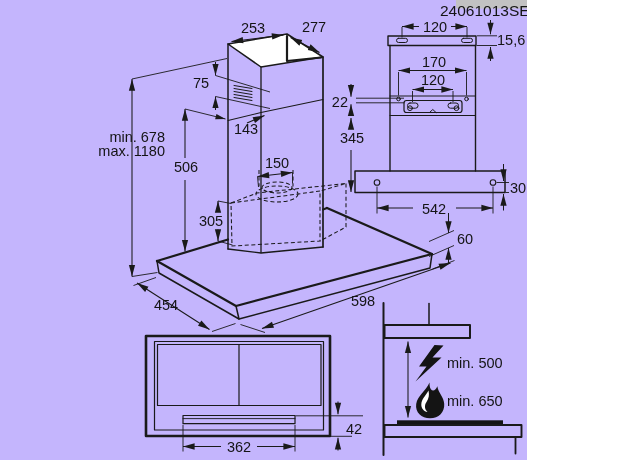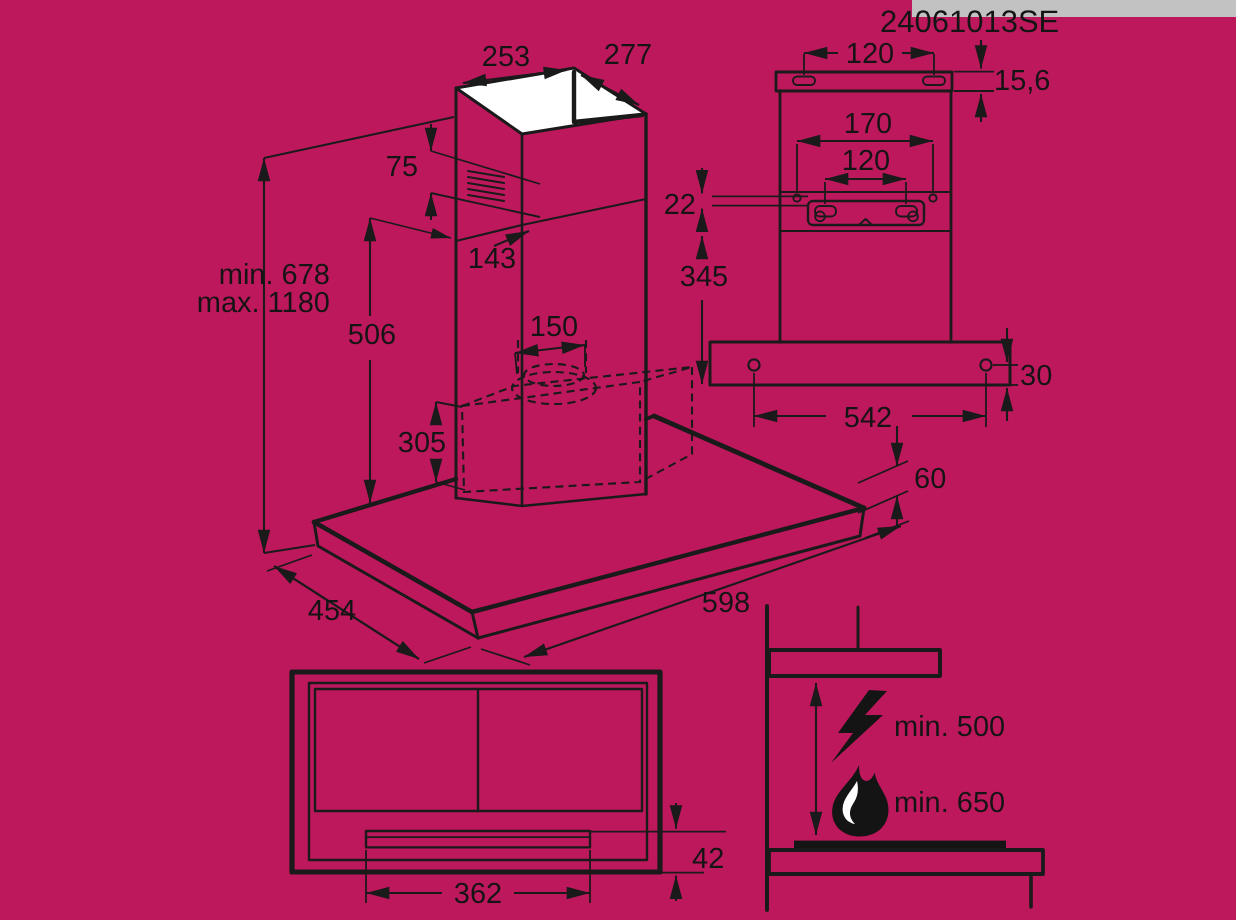--- a/index.html
+++ b/index.html
@@ -1,19 +1,19 @@
 <!DOCTYPE html>
 <html><head>
 <meta charset="utf-8">
 <style>
   html,body{margin:0;padding:0;background:#ffffff;}
   .stage{
     position:relative;
-    width:618px;height:460px;
-    background:#be185d;
+    width:527px;height:460px;
+    background:#c4b5fd;
     font-family:"Liberation Sans", sans-serif;
     overflow:hidden;
   }
   svg{position:absolute;left:0;top:0;}
   .obj{stroke:#1a1a1a;fill:none;stroke-linecap:round;stroke-linejoin:round;}
   .objf{stroke:#1a1a1a;fill:#ffffff;stroke-linejoin:round;}
   .dim{stroke:#1a1a1a;fill:none;stroke-width:1.05;}
   .ldr{stroke:#1a1a1a;fill:none;stroke-width:0.9;}
   .dsh{stroke:#1a1a1a;fill:none;stroke-width:1.05;stroke-dasharray:4 2.6;}
   .ink{fill:#141414;stroke:none;}

